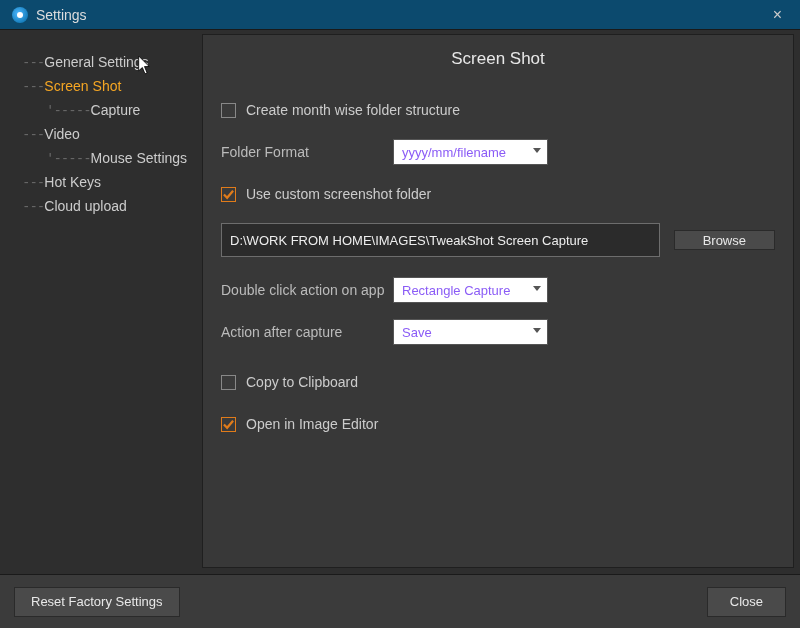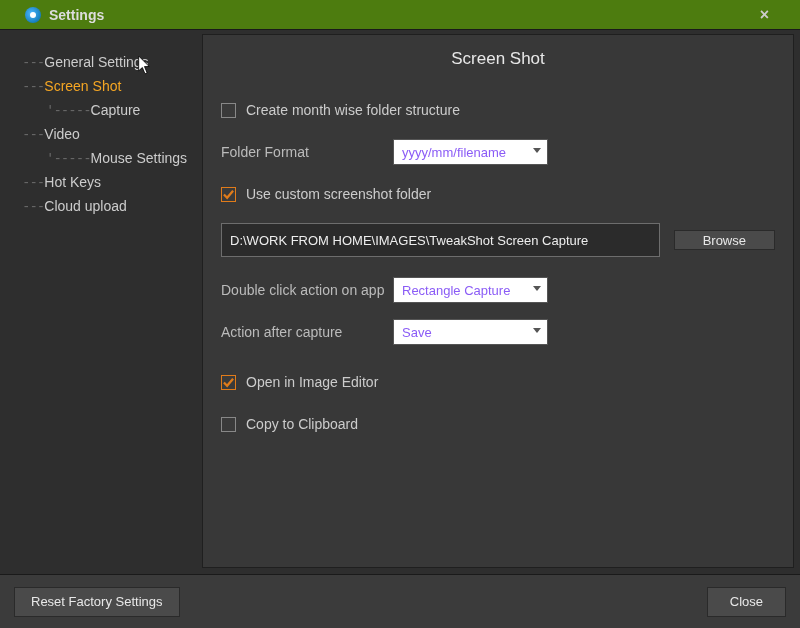--- a/index.html
+++ b/index.html
@@ -7,26 +7,25 @@
       font-family: "Segoe UI", Tahoma, sans-serif;
       background: #2e2e2e;
       color: #ccc;
       width: 800px;
       height: 628px;
       overflow: hidden;
       font-size: 14px;
     }
     .titlebar {
       height: 30px;
-      background: #4d7c0f;
+      background: #0c4a6e;
       display: flex;
       align-items: center;
-      padding: 0 25px;
+      padding: 0 12px;
       border-bottom: 1px solid #1a1a1a;
-      font-weight: bold;
     }
     .titlebar .app-icon {
       width: 16px; height: 16px; border-radius: 50%;
       background: radial-gradient(circle at 40% 40%, #4db8ff, #0066a0);
       margin-right: 8px;
       display: flex; align-items: center; justify-content: center;
     }
     .titlebar .app-icon::after{
       content:""; width:6px; height:6px; border-radius:50%; background:#fff;
     }
@@ -209,33 +208,33 @@
           <span class="field-label">Action after capture</span>
           <div class="select wide">
             <span>Save</span>
             <span class="chev"></span>
           </div>
         </div>
 
         <div class="section-gap"></div>
 
         <div class="row">
+          <span class="checkbox"></span>
+          <span class="lbl">Copy to Clipboard</span>
+        </div>
+
+        <div class="row">
           <span class="checkbox checked">
               <svg viewBox="0 0 12 12">
                 <path d="M1 6 L4.5 9.5 L11 2"></path>
               </svg>
             </span>
           <span class="lbl">Open in Image Editor</span>
         </div>
 
-        <div class="row">
-          <span class="checkbox"></span>
-          <span class="lbl">Copy to Clipboard</span>
-        </div>
-
       </div>
     </div>
   </div>
 </div>
 
 <div class="footer">
   <div class="btn reset">Reset Factory Settings</div>
   <div class="spacer"></div>
   <div class="btn">Close</div>
 </div>

